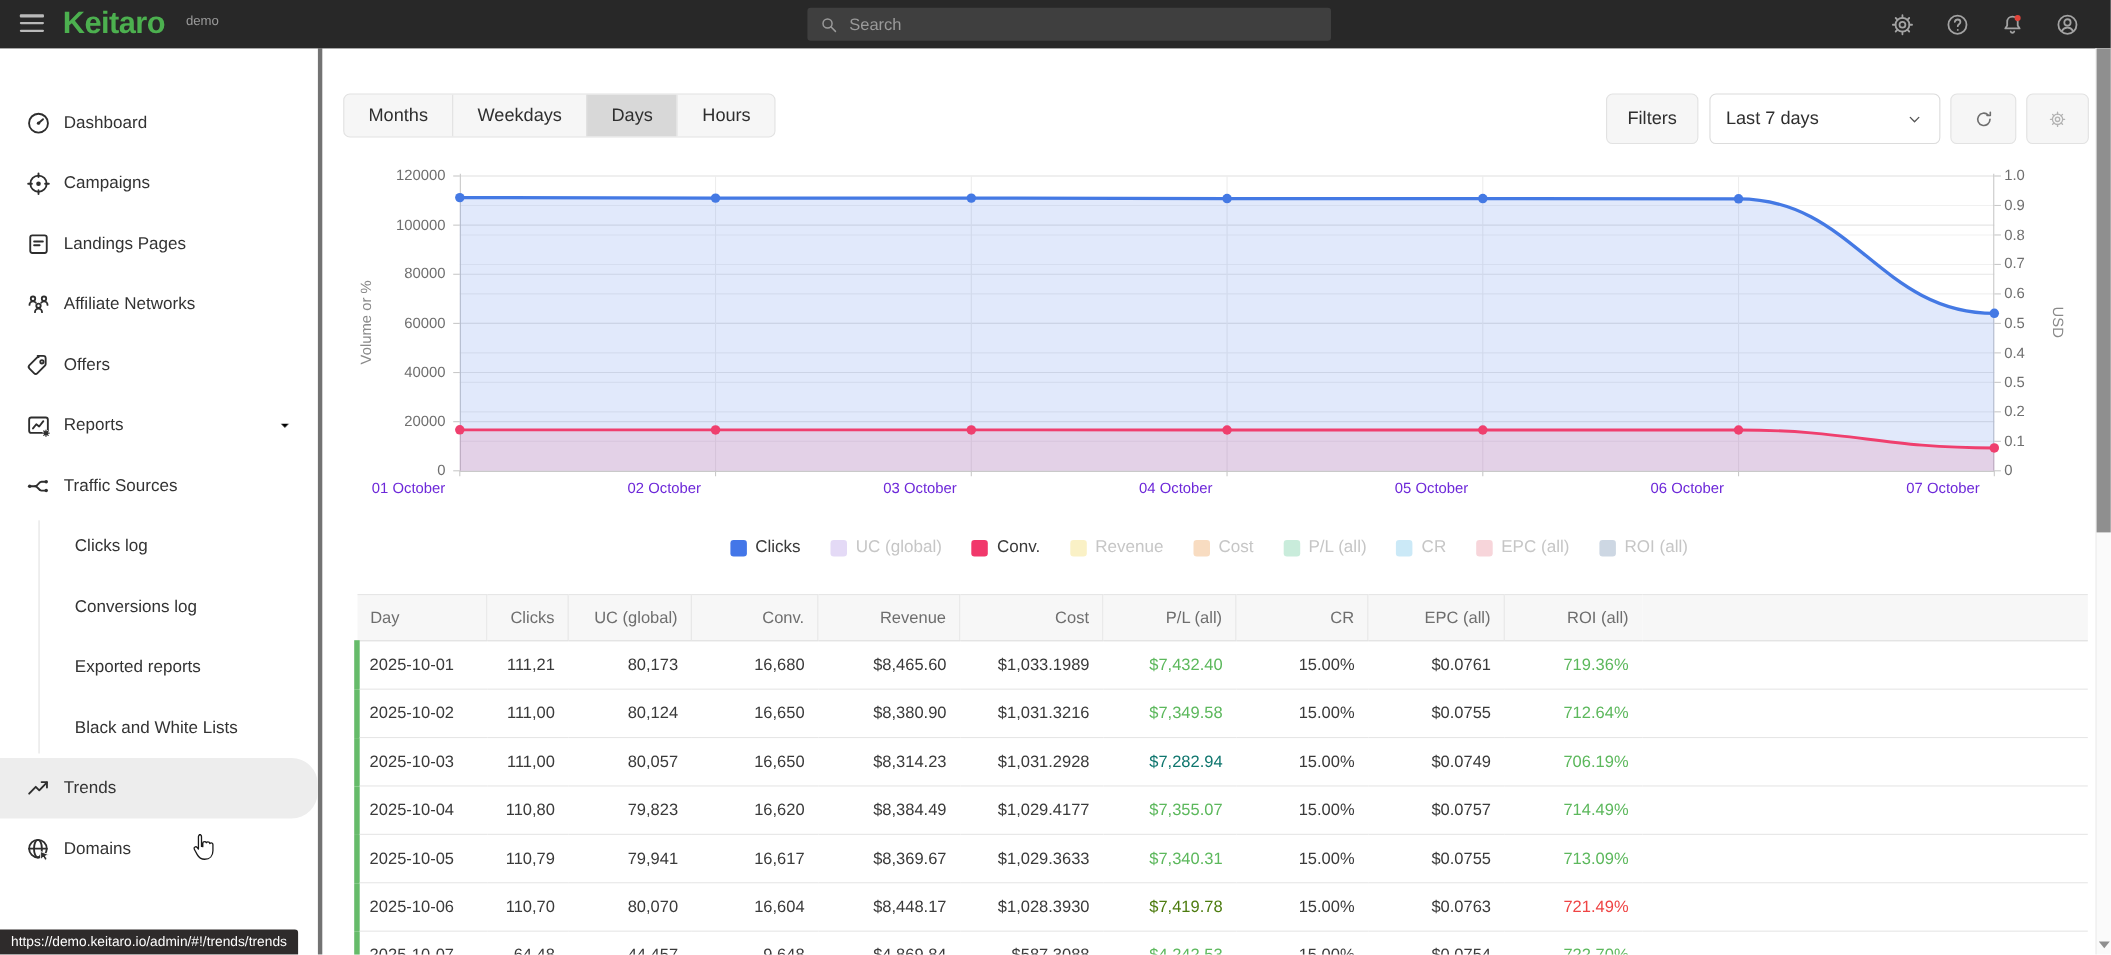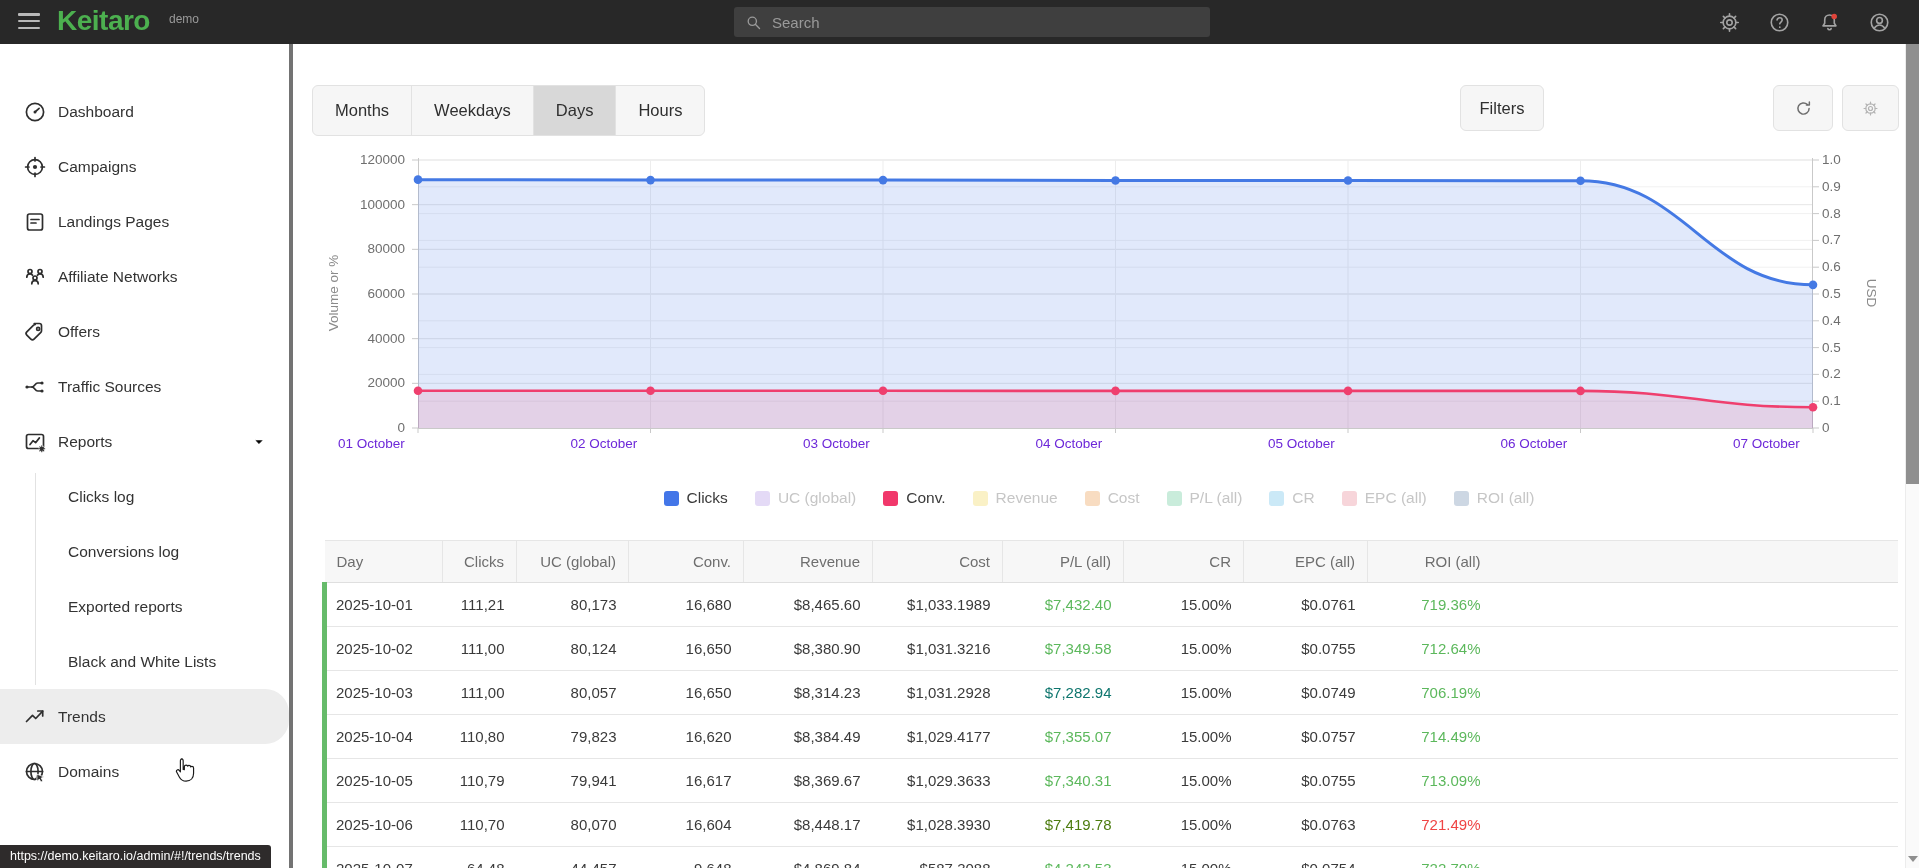--- a/index.html
+++ b/index.html
@@ -30,21 +30,21 @@
   .side-item .mi svg { width:24px; height:24px; stroke:#2e2e2e; }
   .side-item .lbl { margin-left:11px; font-size:15.5px; color:#333; }
   .side-item.active { background:#ededed; width:289px; border-radius:0 24px 24px 0; }
   .side-item .chev { position:absolute; right:22px; top:50%; transform:translateY(-50%); width:16px; height:16px; }
   .side-item .chev svg { width:16px; height:16px; stroke:#3a3a3a; }
   .submenu { position:relative; }
   .submenu:before { content:""; position:absolute; left:35px; top:4px; bottom:4px; width:1px; background:#e2e2e2; }
   .sub-item { height:55px; display:flex; align-items:center; padding-left:68px; font-size:15.5px; color:#333; cursor:pointer; }
 
   
-  .tabs { position:absolute; left:312px; top:85px; height:51px; display:flex; border:1px solid #e2e2e2; border-radius:6px; overflow:hidden; background:#f6f6f6; z-index:5; }
+  .tabs { position:absolute; left:312px; top:85px; height:40px; display:flex; border:1px solid #e2e2e2; border-radius:6px; overflow:hidden; background:#f6f6f6; z-index:5; }
   .tab { height:100%; display:flex; align-items:center; justify-content:center; padding:0 22px; font-size:16.5px; color:#2f2f2f; border-left:1px solid #e2e2e2; cursor:pointer; }
   .tab:first-child { border-left:none; }
   .tab.active { background:#d8d8d8; }
   .btn { position:absolute; top:85px; height:46px; border:1px solid #e2e2e2; border-radius:6px; background:#f6f6f6; display:flex; align-items:center; justify-content:center; font-size:16.5px; color:#2f2f2f; cursor:pointer; z-index:5; }
   .btn-filters { left:1460px; width:84px; }
   .select { position:absolute; left:1554px; top:85px; width:210px; height:46px; background:#fff; border:1px solid #dcdcdc; border-radius:6px; display:flex; align-items:center; padding:0 14px; font-size:16.5px; color:#2f2f2f; cursor:pointer; z-index:5; }
   .select .icon { margin-left:auto; }
   .select .icon svg { width:17px; height:17px; stroke:#555; }
   .btn-refresh { left:1773px; width:60px; }
   .btn-refresh svg { width:21px; height:21px; stroke:#6e6e6e; }
@@ -182,43 +182,43 @@
           <svg viewBox="0 0 24 24">
             <path d="M11.2 3.5h5.1c1.2 0 2.2 1 2.2 2.2v5.1c0 .6-.24 1.15-.65 1.56l-6.8 6.8c-.88.88-2.3.88-3.18 0l-4.06-4.06c-.88-.88-.88-2.3 0-3.18l6.8-6.8c.4-.4.96-.62 1.57-.62z"></path>
             <circle cx="15.1" cy="8.9" r="1.5"></circle>
           </svg>
         </span>
         <span class="lbl">Offers</span>
       </div>
       <div class="side-item">
         <span class="mi">
           <svg viewBox="0 0 24 24">
+            <rect x="3.5" y="4.5" width="17" height="14" rx="2"></rect>
+            <path d="M7 14.5l3-3.8 2.6 2 3.8-4.8"></path>
+            <circle cx="18.8" cy="18.8" r="3.2" fill="#fff" stroke="none"></circle>
+            <circle cx="18.8" cy="18.8" r="1.8" fill="#2e2e2e" stroke="none"></circle>
+            <path d="M18.8 15.9v5.8M15.9 18.8h5.8M16.8 16.8l4 4M20.8 16.8l-4 4" stroke-width="1.1"></path>
+          </svg>
+        </span>
+        <span class="lbl">Reports</span>
+        <span class="chev"><svg viewBox="0 0 24 24">
+            <path d="M7 9.5l5 5 5-5"></path>
+          </svg></span>
+      </div>
+      <div class="side-item">
+        <span class="mi">
+          <svg viewBox="0 0 24 24">
             <path d="M4.5 12h4.4c2.9 0 2.9-4 5.8-4h3"></path>
             <path d="M8.9 12c2.9 0 2.9 4 5.8 4h3"></path>
             <circle cx="19" cy="8" r="1.6" fill="#2e2e2e" stroke="none"></circle>
             <circle cx="19" cy="16" r="1.6" fill="#2e2e2e" stroke="none"></circle>
             <circle cx="4" cy="12" r="1.6" fill="#2e2e2e" stroke="none"></circle>
           </svg>
         </span>
         <span class="lbl">Traffic Sources</span>
-      </div>
-      <div class="side-item">
-        <span class="mi">
-          <svg viewBox="0 0 24 24">
-            <rect x="3.5" y="4.5" width="17" height="14" rx="2"></rect>
-            <path d="M7 14.5l3-3.8 2.6 2 3.8-4.8"></path>
-            <circle cx="18.8" cy="18.8" r="3.2" fill="#fff" stroke="none"></circle>
-            <circle cx="18.8" cy="18.8" r="1.8" fill="#2e2e2e" stroke="none"></circle>
-            <path d="M18.8 15.9v5.8M15.9 18.8h5.8M16.8 16.8l4 4M20.8 16.8l-4 4" stroke-width="1.1"></path>
-          </svg>
-        </span>
-        <span class="lbl">Reports</span>
-        <span class="chev"><svg viewBox="0 0 24 24">
-            <path d="M7 9.5l5 5 5-5"></path>
-          </svg></span>
       </div>
       <div class="submenu">
         <div class="sub-item">Clicks log</div>
         <div class="sub-item">Conversions log</div>
         <div class="sub-item">Exported reports</div>
         <div class="sub-item">Black and White Lists</div>
       </div>
       <div class="side-item active">
         <span class="mi">
           <svg viewBox="0 0 24 24">
@@ -242,20 +242,28 @@
     </nav>
 
   <div class="tabs" id="tabs">
       <div class="tab">Months</div>
       <div class="tab">Weekdays</div>
       <div class="tab active">Days</div>
       <div class="tab">Hours</div>
     </div>
 
   <div class="btn btn-filters">Filters</div>
+  <div class="select">
+    <span>Last 7 days</span>
+    <span class="icon">
+        <svg viewBox="0 0 24 24">
+          <path d="M6.5 9.5l5.5 5.5 5.5-5.5"></path>
+        </svg>
+      </span>
+  </div>
   <div class="btn btn-refresh">
     <span class="icon">
         <svg viewBox="0 0 24 24">
           <path d="M18.4 12a6.4 6.4 0 1 1-1.9-4.55"></path>
           <path d="M18.7 4.6v3.4h-3.4"></path>
         </svg>
       </span>
   </div>
   <div class="btn btn-gear">
     <span class="icon">

